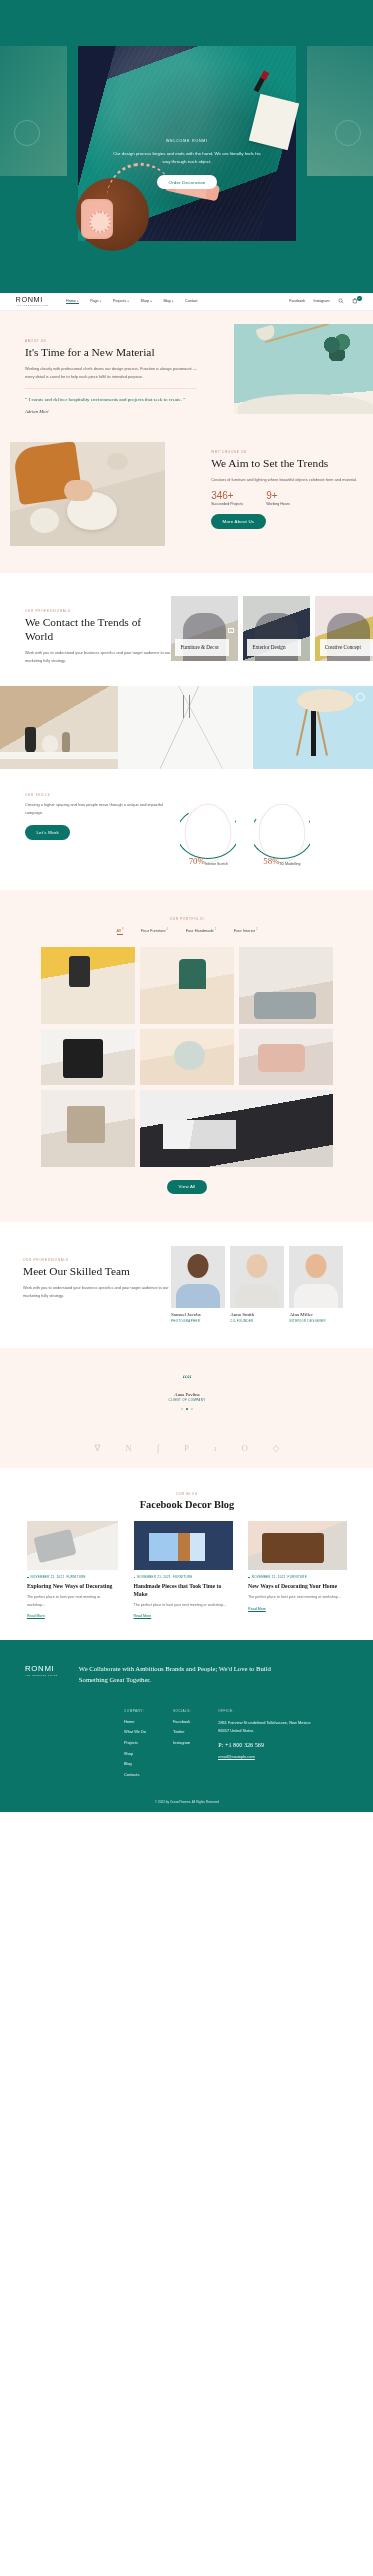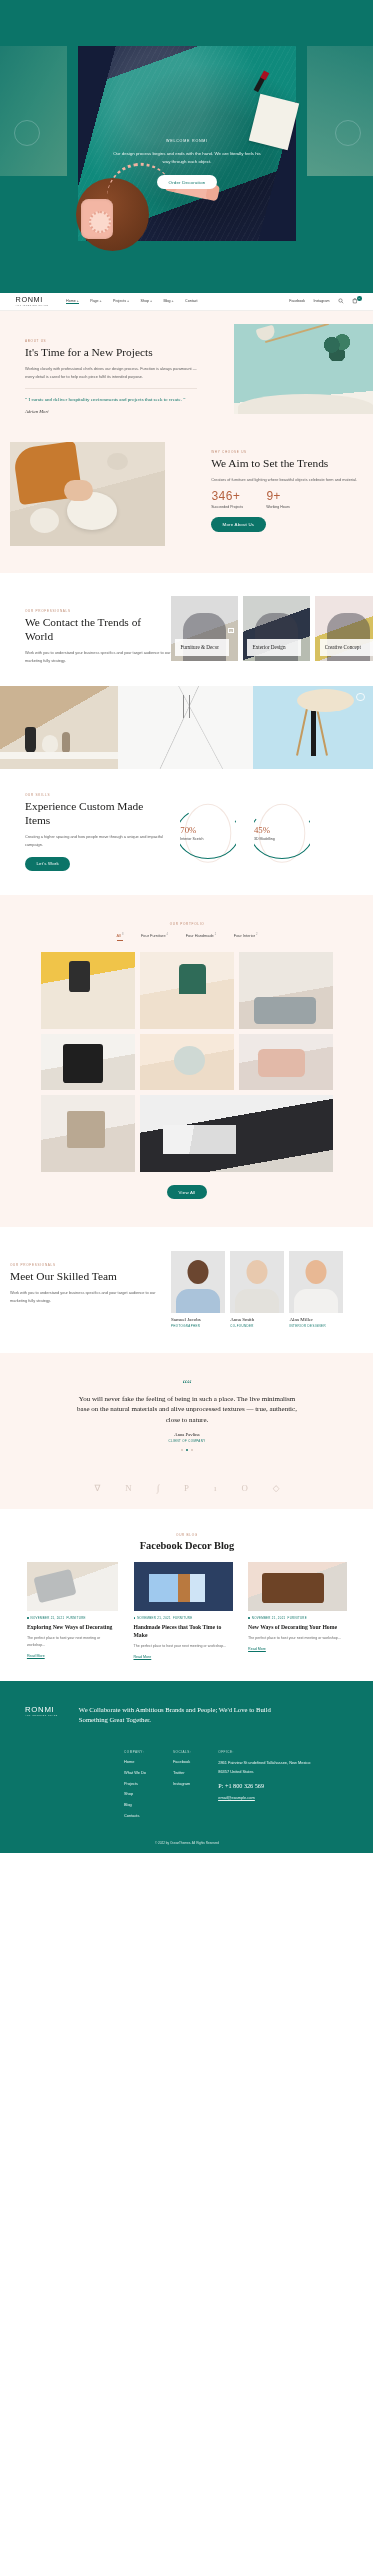--- a/index.html
+++ b/index.html
@@ -164,21 +164,21 @@
     background: linear-gradient(165deg,#e6ddd0 0 48%, #dcd2c3 48% 100%);
     position:relative; overflow:hidden;
   }
   .tp-arm { position:absolute; left:5.2px; top:3.1px; width:63px; height:56px; background:#c77a2f; border-radius:21px 5.2px 13.5px 5.2px; transform:rotate(-8deg); }
   .tp-hand { position:absolute; left:54px; top:38px; width:29px; height:21px; background:#e6bfa0; border-radius:10.4px; }
   .tp-plate { position:absolute; left:57px; top:50px; width:50px; height:38px; background:#f3efe6; border-radius:50%; box-shadow:0 1.6px 4.2px rgba(0,0,0,.12); }
   .tp-cup { position:absolute; left:20px; top:66px; width:29px; height:25px; background:#efeae0; border-radius:50%; }
   .tp-cup2 { position:absolute; left:97px; top:10.4px; width:21px; height:17.6px; background:#ddd4c6; border-radius:50%; }
   .trends-text { width:171px; margin-left:14.5px; padding-top:7.3px; }
   .stats { display:flex; gap:23px; margin-top:6.2px; }
-  .stat-num { font-family:Liberation Mono, monospace; font-size:12px; color:#b5613f; }
+  .stat-num { font-family:Liberation Sans, sans-serif; font-size:10px; color:#b5613f; }
   .stat-lbl { font-size:3.6px; color:#4a4a4a; margin-top:1px; }
 
   
   .prof { display:flex; padding: 23px 0 21px; }
   .prof-text { width:171px; padding-left:25px; padding-top:12.5px; }
   .svc-row { display:flex; gap:5.2px; flex:1; overflow:hidden; }
   .svc-card { position:relative; width:67px; height:65px; flex:0 0 auto; }
   .svc-img { position:absolute; inset:0; }
   .svc-1 { background: linear-gradient(160deg,#dcdcdc 0 54%,#c9c3b6 54% 100%); }
   .svc-2 { background: linear-gradient(160deg,#cfd2cf 0 40%,#2c3547 40% 72%, #b7bcb1 72% 100%); }
@@ -208,21 +208,21 @@
   .strip-c .chair-leg { position:absolute; width:2.1px; height:48px; background:#c49a5f; top:22px; }
   .strip-c .l1 { left:40%; transform:rotate(12deg); }
   .strip-c .l2 { left:56%; transform:rotate(-12deg); }
   .strip-c .l3 { left:48%; background:#1a1a1a; width:4.7px; }
   .strip-dot { position:absolute; right:9.3px; top:7.3px; width:8.3px; height:8.3px; border:0.5px solid rgba(255,255,255,.8); border-radius:50%; }
 
   
   .skills { display:flex; padding: 24px 0 24px; align-items:flex-start; }
   .skills-text { width:171px; padding-left:25px; }
   .donuts { display:flex; gap:17.6px; margin-left:9.3px; padding-top:7.3px; }
-  .donut { width:56px; height:66px; position:relative; display:flex; flex-direction:column; align-items:flex-start; justify-content:center; }
+  .donut { width:56px; height:66px; position:relative; display:flex; flex-direction:row; align-items:flex-end; justify-content:center; }
   .donut svg { position:absolute; inset:0; }
   .donut-val { font-family:"Liberation Serif", serif; font-size:8.8px; color:#b5613f; position:relative; }
   .donut-lbl { font-size:3.6px; color:#4a4a4a; margin-top:1.6px; position:relative; }
 
   
   .portfolio { padding: 27px 0 28px; text-align:center; }
   .pf-title { font-family:"Liberation Serif", serif; font-size:10.4px; color:#20201f; margin-top:3.1px; }
   .pf-filters { display:flex; justify-content:center; gap:17.6px; margin-top:7.3px; }
   .pf-filter { font-size:3.9px; color:#4a4a4a; cursor:pointer; }
   .pf-filter sup { font-size:2.6px; color:#9b9b9b; margin-left:1px; }
@@ -244,21 +244,21 @@
   .pf-6::after { content:""; position:absolute; left:20%; top:26%; width:47px; height:28px; background:#e2b9a8; border-radius:5.2px; }
   .pf-7 { background: linear-gradient(170deg,#f1ece7 0 48%, #ded5cb 48% 100%); position:relative; }
   .pf-7::after { content:""; position:absolute; left:28%; top:20%; width:38px; height:37px; background:#b9a892; border-radius:2.1px; }
   .pf-8 { background: linear-gradient(170deg,#efefef 0 34%, #2a2a2e 34% 80%, #d9d4cd 80% 100%); position:relative; }
   .pf-8::after { content:""; position:absolute; left:12%; top:38%; width:73px; height:29px; background:
       linear-gradient(100deg,#f2f2f2 0 40%, #dcdcdc 40% 100%); }
   .pf-more { margin-top:12.5px; }
 
   
   .team { display:flex; padding: 24px 0 25px; }
-  .team-text { width:171px; padding-left:10px; padding-top:11.4px; }
+  .team-text { width:171px; padding-left:23px; padding-top:11.4px; }
   .team-row { display:flex; gap:5.2px; flex:1; overflow:hidden; }
   .team-card { width:54px; flex:0 0 auto; }
   .team-photo { height:62px; background:#e4e4e4; position:relative; overflow:hidden; }
   .tm-head { position:absolute; left:50%; transform:translateX(-50%); top:8.3px; width:21px; height:24px; border-radius:50%; }
   .tm-body { position:absolute; left:50%; transform:translateX(-50%); bottom:0; width:44px; height:24px; border-radius:12.5px 12.5px 0 0; }
   .tm1 .tm-head { background:#6b4630; } .tm1 .tm-body { background:#aac3da; }
   .tm2 .tm-head { background:#e8c9ae; } .tm2 .tm-body { background:#e3e1dc; }
   .tm3 .tm-head { background:#e8b894; } .tm3 .tm-body { background:#f2f1ef; }
   .team-name { font-family:"Liberation Serif", serif; font-size:5px; color:#20201f; margin-top:4.2px; }
   .team-role { font-size:2.9px; letter-spacing:0.4px; color:#0b7468; text-transform:uppercase; margin-top:1.6px; }
@@ -360,21 +360,21 @@
           <path d="M8.5 7V5a3.5 3.5 0 017 0v2"></path>
       </svg>
       <span class="cart-badge">0</span>
     </span>
   </div>
 </nav>
 
 <section class="sec cream about">
   <div class="about-left">
     <div class="eyebrow">ABOUT US</div>
-    <h2 class="h2">It's Time for a New Projects</h2>
+    <h2 class="h2">It's Time for a New Material</h2>
     <p class="body-txt">Working closely with professional chefs drives our design process. Function is always paramount — every detail is cared for to help each piece fulfil its intended purpose.</p>
     <div class="hr"></div>
     <p class="quote-t">“ I curate and deliver hospitality environments and projects that seek to create. ”</p>
     <div class="sign">Adrian Mori</div>
   </div>
   <div class="about-right">
     <div class="about-photo">
       <div class="ap-table"></div>
       <div class="ap-lamp-arm"></div>
       <div class="ap-lamp-head"></div>
@@ -456,39 +456,38 @@
     <div class="chair-leg l2"></div>
     <div class="chair-leg l3"></div>
     <div class="chair-seat"></div>
     <div class="strip-dot"></div>
   </div>
 </section>
 
 <section class="sec white skills">
   <div class="skills-text">
     <div class="eyebrow">OUR SKILLS</div>
-    <h2 class="h2">Experience Custom Made Items</h2>
     <p class="body-txt">Creating a higher spacing and how people move through a unique and impactful campaign.</p>
     <button class="btn btn-green" style="margin-top:8.3px">Let's Work</button>
   </div>
   <div class="donuts">
     <div class="donut">
       <svg viewBox="0 0 108 128">
         <ellipse cx="54" cy="64" rx="44" ry="56" fill="none" stroke="#f3e6e0" stroke-width="2"></ellipse>
         <ellipse cx="54" cy="64" rx="49" ry="60" fill="none" stroke="#0b7468" stroke-width="2" stroke-dasharray="243 104" stroke-dashoffset="-60" transform="rotate(-90 54 64)"></ellipse>
       </svg>
       <div class="donut-val">70%</div>
       <div class="donut-lbl">Interior Scetch</div>
     </div>
     <div class="donut">
       <svg viewBox="0 0 108 128">
         <ellipse cx="54" cy="64" rx="44" ry="56" fill="none" stroke="#f3e6e0" stroke-width="2"></ellipse>
         <ellipse cx="54" cy="64" rx="49" ry="60" fill="none" stroke="#0b7468" stroke-width="2" stroke-dasharray="226 121" stroke-dashoffset="-60" transform="rotate(-90 54 64)"></ellipse>
       </svg>
-      <div class="donut-val">45%</div>
+      <div class="donut-val">58%</div>
       <div class="donut-lbl">3D Modelling</div>
     </div>
   </div>
 </section>
 
 <section class="sec cream portfolio">
   <div class="eyebrow">OUR PORTFOLIO</div>
   <div class="pf-filters">
     <span class="pf-filter active">
       <span>All</span><sup>8</sup>
@@ -547,21 +546,20 @@
         <div class="tm-body"></div>
       </div>
       <div class="team-name">Alan Miller</div>
       <div class="team-role">INTERIOR DESIGNER</div>
     </div>
   </div>
 </section>
 
 <section class="sec cream testi">
   <div class="testi-mark serif">““</div>
-  <p class="testi-txt">You will never fake the feeling of being in such a place. The live minimalism base on the natural materials and alive unprocessed textures — true, authentic, close to nature.</p>
   <div class="testi-name">Anna Pavlina</div>
   <div class="testi-role">CLIENT OF COMPANY</div>
   <div class="dots">
     <span class="dot"></span>
     <span class="dot on"></span>
     <span class="dot"></span>
   </div>
 </section>
 
 <section class="brands">

